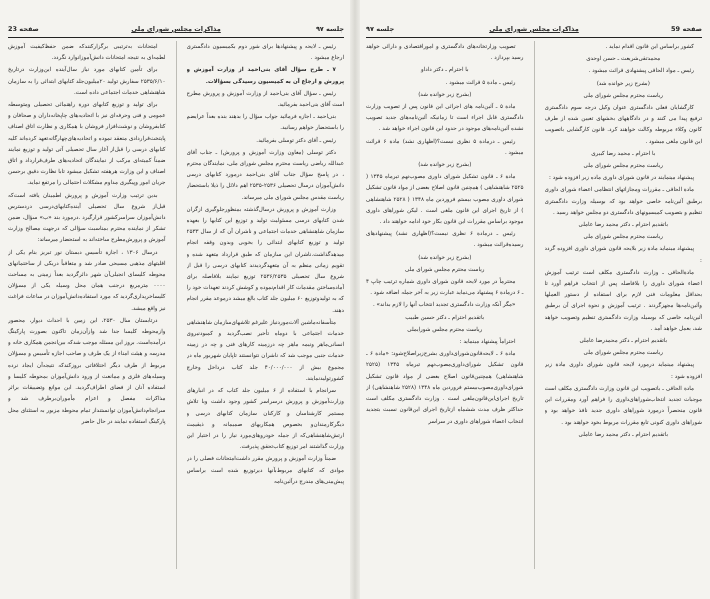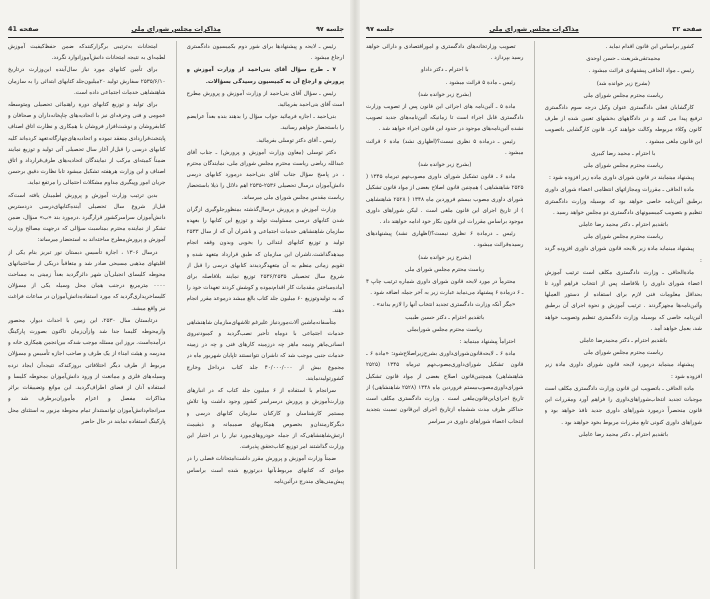--- a/index.html
+++ b/index.html
@@ -21,21 +21,21 @@
   .col p.b{font-weight:bold;}
   .col-divider{width:1px;background:#bdbcb6;flex:0 0 1px;}
 </style>
 </head>
 <body>
 
 <div class="page" id="page-left">
   <div class="header">
     <span>جلسه ۹۷</span>
     <span class="center">مذاکرات مجلس شورای ملی</span>
-    <span>صفحه 41</span>
+    <span>صفحه 23</span>
   </div>
   <div class="rule"></div>
   <div class="cols">
     <div class="col">
         <p>رئیس ـ لایحه و پیشنهادها برای شور دوم بکمیسیون دادگستری ارجاع میشود .</p>
         <p class="b">۷ ـ طرح سؤال آقای بنی‌احمد از وزارت آموزش و پرورش و ارجاع آن به کمیسیون رسیدگی بسؤالات.</p>
         <p>رئیس ـ سؤال آقای بنی‌احمد از وزارت آموزش و پرورش مطرح است آقای بنی‌احمد بفرمائید.</p>
         <p>بنی‌احمد ـ اجازه فرمائید جواب سؤال را بدهند بنده بعداً عرایضم را باستحضار خواهم رسانید.</p>
         <p>رئیس ـ آقای دکتر توسلی بفرمائید.</p>
         <p>دکتر توسلی (معاون وزارت آموزش و پرورش) ـ جناب آقای عبدالله ریاضی ریاست محترم مجلس شورای ملی، نمایندگان محترم ، در پاسخ سؤال جناب آقای بنی‌احمد درمورد کتابهای درسی دانش‌آموزان درسال تحصیلی ۲۵۳۶-۲۵۳۵ اهم دلائل را ذیلا باستحضار ریاست مقدس مجلس شورای ملی میرساند.</p>
@@ -53,21 +53,21 @@
         <p>درسال ۱۳۰۶ ، اجازة تأسیس دبستان نور تبریز بنام یکی از اقلیتهای مذهبی مسیحی صادر شد و متعاقباً دریکی از ساختمانهای محوطه کلیسای انجیلی‌آن شهر دائرگردید بعداً زمینی به مساحت ۰۰۰۰ مترمربع درجنب همان محل وسیله یکی از مسؤلان کلیساخریداری‌گردید که مورد استفاده‌دانش‌آموزان در ساعات فراغت نیز واقع میشد.</p>
         <p>درتابستان سال ۲۵۳۰، این زمین با احداث دیوار، محصور وازمحوطه کلیسا جدا شد وازآن‌زمان تاکنون بصورت پارکینگ درآمده‌است. بروز این مسئله موجب شد‌که بین‌انجمن همکاری خانه و مدرسه و هیئت امناء از یک طرف و صاحب اجازه تأسیس و مسؤلان مربوط از طرف دیگر اختلافاتی بروزکندکه نتیجه‌آن ایجاد نرده وسیله‌های فلزی و ممانعت از ورود دانش‌آموزان بمحوطه کلیسا و استفاده آنان از فضای اطراف‌گردید. این موانع وتضییقات براثر مذاکرات مفصل و اعزام مأموران‌برطرف شد و سرانجام‌دانش‌آموزان توانستنداز تمام محوطة مزبور به استثنای محل پارکینگ استفاده نمایند در حال حاضر</p>
       </div>
   </div>
 </div>
 
 <div class="gutter"></div>
 
 <div class="page" id="page-right">
   <div class="header">
-    <span>صفحه ۳۲</span>
+    <span>صفحه 59</span>
     <span class="center">مذاکرات مجلس شورای ملی</span>
     <span>جلسه ۹۷</span>
   </div>
   <div class="rule"></div>
   <div class="cols">
     <div class="col">
         <p>کشور براساس این قانون اقدام نماید .</p>
         <p class="c">محمدتقی‌شریعت ـ حسن اوحدی</p>
         <p>رئیس ـ مواد الحاقی پیشنهادی قرائت میشود .</p>
         <p class="c">(بشرح زیر خوانده شد)</p>

